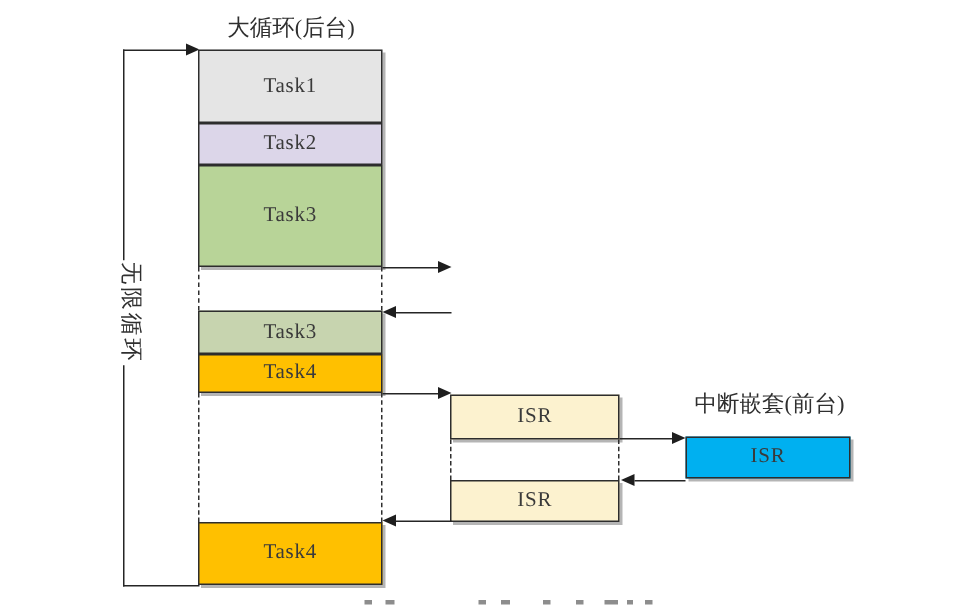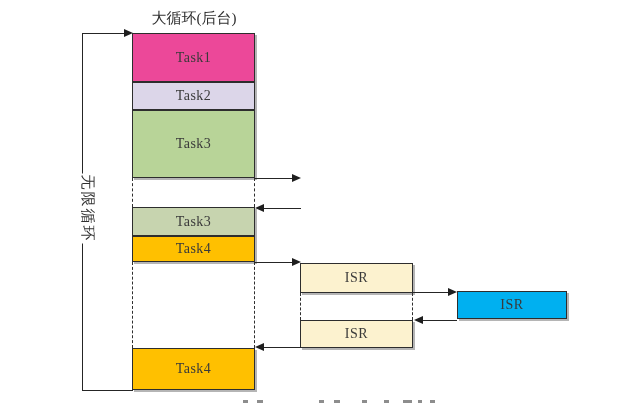--- a/index.html
+++ b/index.html
@@ -48,29 +48,30 @@
   
   .cap-mark{position:absolute;height:3px;background:#8d8d8d;top:400px;}
 </style>
 </head>
 <body>
 
 <div id="canvas">
 
   <div class="title" style="left:133px;top:9px;width:122px;">大循环(后台)</div>
 
+  <div class="title" style="left:448px;top:260px;width:130px;">中断嵌套(前台)</div>
 
   <div class="vline" style="left:82px;top:33px;height:358px;"></div>
   <div class="hline" style="left:82px;top:390px;width:51px;"></div>
   <div class="hline" style="left:82px;top:33px;width:42px;"></div>
   <div class="ah ah-r" style="left:124px;top:29.3px;"></div>
 
   <div class="vlabel-wrap" style="left:52px;top:198px;width:62px;height:17px;padding:2px 4px;">无限循环</div>
 
-  <div class="box" style="left: 132px; top: 33px; width: 123px; height: 49px; background-color: #ec4899;">Task1</div>
+  <div class="box" style="left: 132px; top: 33px; width: 123px; height: 49px; background-color: #e5e5e5;">Task1</div>
 
   <div class="box" style="left: 132px; top: 82px; width: 123px; height: 28px; background-color: rgb(220, 214, 233); font-family: Liberation Serif, serif;">Task2</div>
 
   <div class="box" style="left: 132px; top: 110px; width: 123px; height: 68px; background-color: rgb(184, 212, 152);">Task3</div>
 
   <div class="vdash" style="left:132px;top:178px;height:29px;"></div>
   <div class="vdash" style="left:253.6px;top:178px;height:29px;"></div>
 
   <div class="box" style="left: 132px; top: 207px; width: 123px; height: 29px; background-color: rgb(199, 212, 175);">Task3</div>
 

